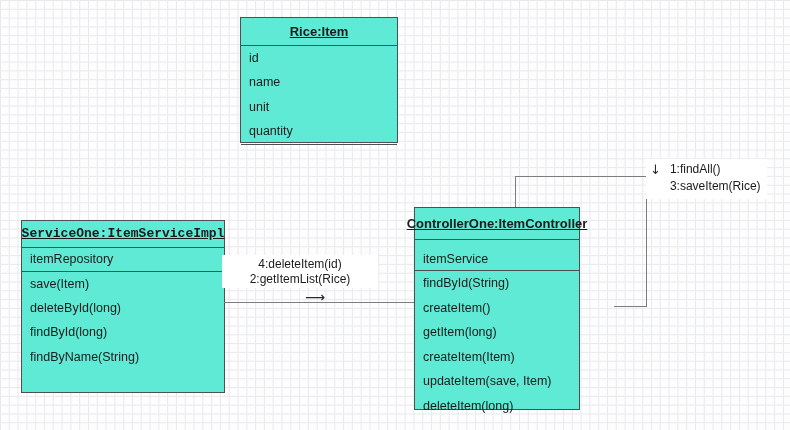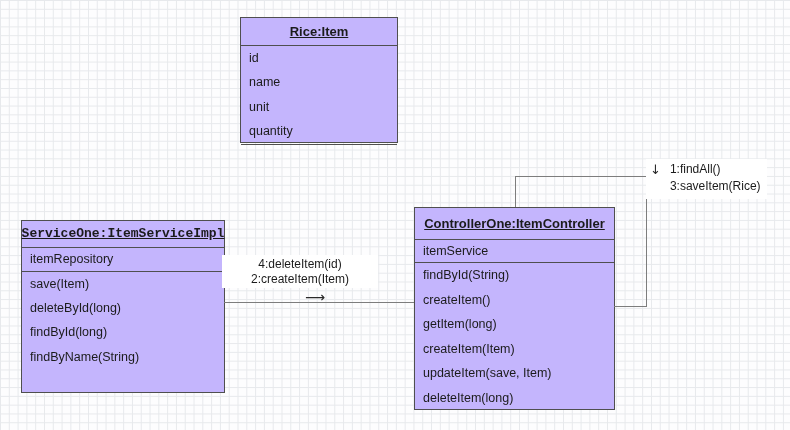--- a/index.html
+++ b/index.html
@@ -13,21 +13,21 @@
     background-image:
       linear-gradient(to right, #e7e9ec 1px, transparent 1px),
       linear-gradient(to bottom, #e7e9ec 1px, transparent 1px);
     background-size: 8.8px 8.8px;
   }
 
   
   .uml-box {
     position: absolute;
     box-sizing: border-box;
-    background: #c4b5fd;
+    background: #5eead4;
     border: 1.5px solid #4f4f4f;
     display: flex;
     flex-direction: column;
   }
   .uml-title {
     flex: 0 0 auto;
     display: flex;
     align-items: center;
     justify-content: center;
     font-weight: bold;
@@ -47,23 +47,23 @@
 
   #box-rice { left: 240px; top: 17px; width: 158px; height: 126px; }
   #box-rice .uml-title { height: 26.5px; }
   #box-rice .uml-row   { height: 24.5px; text-align: center; }
 
   #box-service { left: 21px; top: 220px; width: 204px; height: 173px; }
   #box-service .uml-title { height: 25.5px; font-family: Liberation Mono, monospace; }
   #box-service .uml-attrs .uml-row   { height: 23.5px; }
   #box-service .uml-methods .uml-row { height: 24.2px; }
 
-  #box-controller { left: 414px; top: 207px; width: 201px; height: 203px; }
+  #box-controller { left: 414px; top: 207px; width: 166px; height: 203px; }
   #box-controller .uml-title { height: 30.5px; }
-  #box-controller .uml-attrs .uml-row   { height: 22.5px; }
+  #box-controller .uml-attrs .uml-row   { height: 22.5px; margin-top: 8px; }
   #box-controller .uml-methods .uml-row { height: 24.5px; }
 
   
   .edge { position: absolute; background: #7d7d7d; }
   #edge-mid         { left: 224px;   top: 302px; width: 190px;  height: 1.4px; }
   #loop-seg-up      { left: 515px;   top: 176px; width: 1.4px;  height: 31px; }
   #loop-seg-top     { left: 515px;   top: 176px; width: 132px;  height: 1.4px; }
   #loop-seg-right   { left: 645.6px; top: 176px; width: 1.4px;  height: 131px; }
   #loop-seg-return  { left: 614px;   top: 306px; width: 33px;   height: 1.4px; }
 
@@ -144,21 +144,21 @@
 
 <div class="edge" id="edge-mid"></div>
 
 <div class="edge" id="loop-seg-up"></div>
 <div class="edge" id="loop-seg-top"></div>
 <div class="edge" id="loop-seg-right"></div>
 <div class="edge" id="loop-seg-return"></div>
 
 <div class="edge-label" id="label-mid">
   <div>4:deleteItem(id)</div>
-  <div>2:createItem(Item)</div>
+  <div>2:getItemList(Rice)</div>
 </div>
 <div class="dir-arrow" id="mid-arrow">⟶</div>
 
 <div class="edge-label" id="label-self">
   <span class="dir-arrow arrow-col">↓</span>
   <span>
     <div>1:findAll()</div>
     <div>3:saveItem(Rice)</div>
   </span>
 </div>

